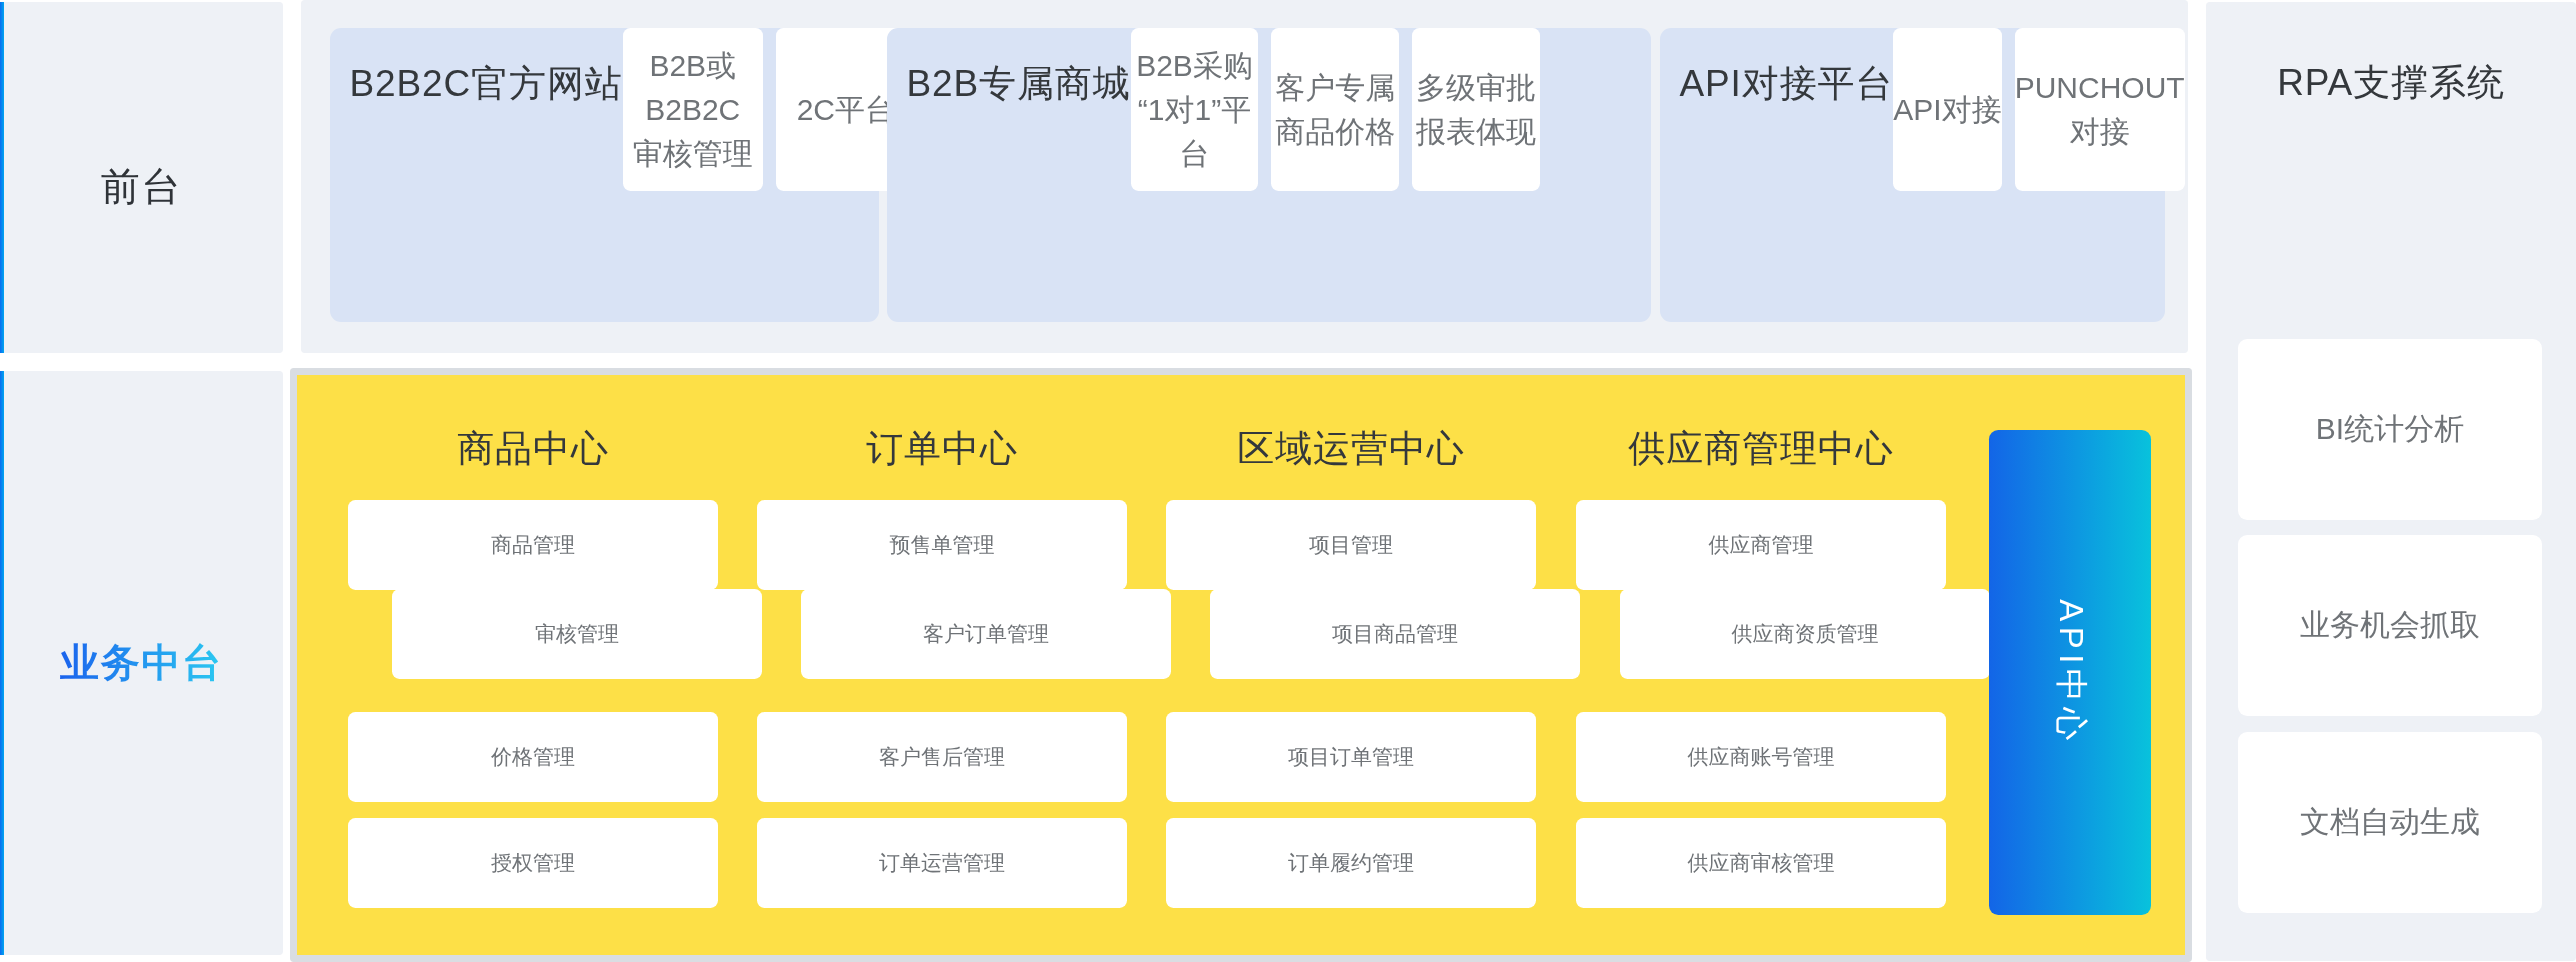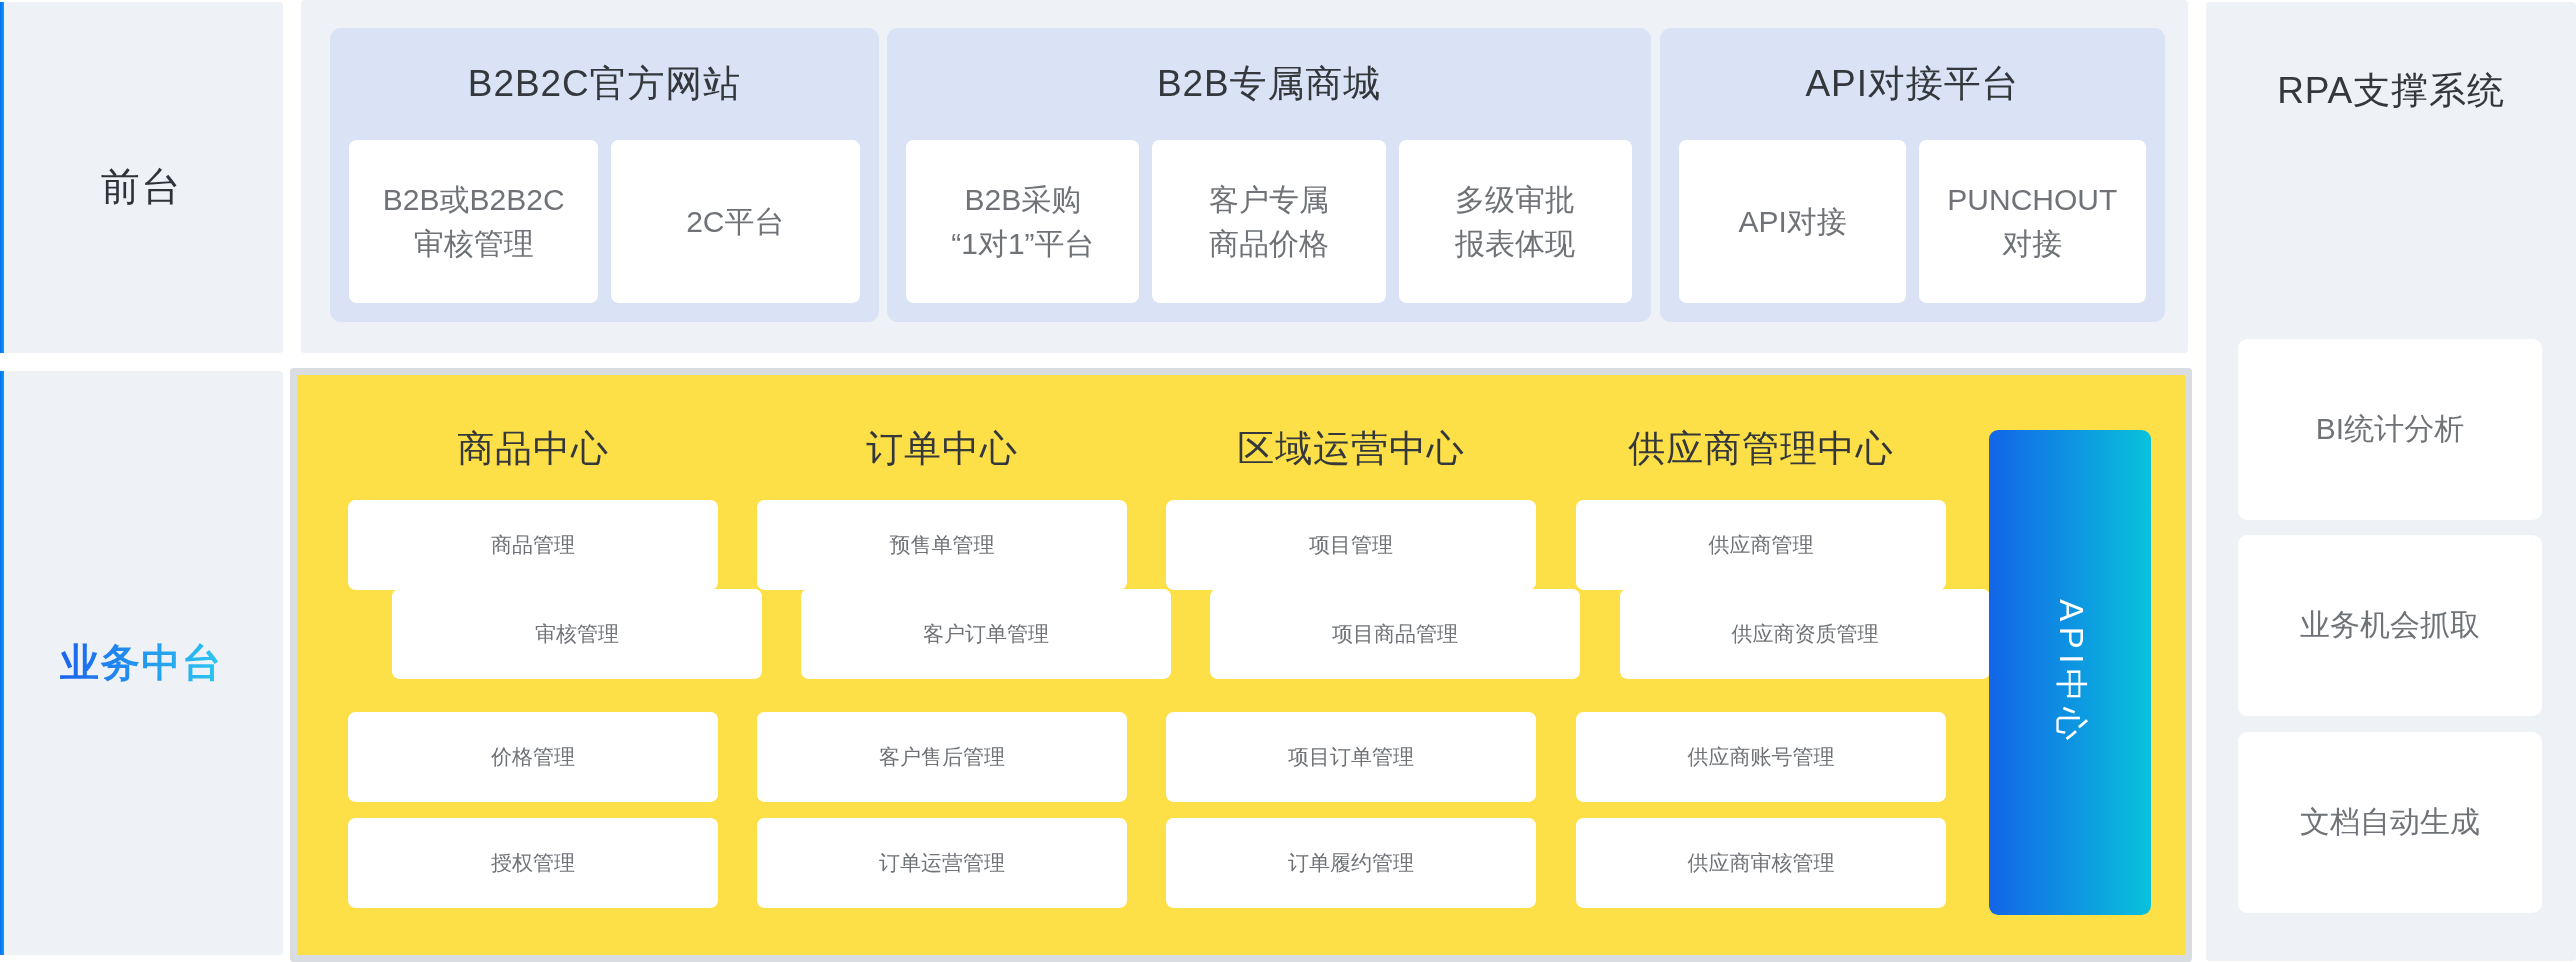--- a/index.html
+++ b/index.html
@@ -15,21 +15,21 @@
               background:linear-gradient(90deg,#0a6cf0,#00a6f0);}
   .rail-label{font-size:39px;color:#2f3338;letter-spacing:1.8px;margin-top:20px;}
   .rail-label-grad{font-size:39px;font-weight:600;letter-spacing:1.8px;
                    background:linear-gradient(90deg,#1a63ed,#2bc9f1);
                    -webkit-background-clip:text;background-clip:text;color:transparent;}
 
   
   .top-strip{position:absolute;left:301px;top:0;width:1887px;height:353px;
              background:#eef1f6;border-radius:3.7px;}
   .group{position:absolute;top:28px;height:294px;background:#d9e3f5;border-radius:11px;
-         box-sizing:border-box;display:flex;flex-direction:column;padding:0 19.4px;}
+         box-sizing:border-box;display:flex;flex-direction:row;padding:0 19.4px;}
   .group-1{left:29px;width:549px;}
   .group-2{left:586px;width:764px;}
   .group-3{left:1359px;width:505px;}
   .group-title{height:112px;flex:none;display:flex;align-items:center;justify-content:center;
                font-size:37px;color:#34383c;letter-spacing:0.9px;}
   .group-row{display:flex;gap:13px;flex:none;}
   .gbox{flex:1;height:163px;background:#ffffff;border-radius:7.4px;
         display:flex;align-items:center;justify-content:center;}
   .gbox-label{font-size:30px;line-height:44px;color:#6f7377;text-align:center;white-space:pre-line;}
 
@@ -49,21 +49,21 @@
            background:linear-gradient(90deg,#1365e7,#08c2dc);
            display:flex;align-items:center;justify-content:center;}
   .api-bar-label{color:#ffffff;font-size:33px;letter-spacing:5.5px;transform:rotate(90deg);
                  white-space:nowrap;}
 
   
   .rpa-panel{position:absolute;left:2206px;top:1.8px;width:370px;height:959px;
              background:#eef1f6;border-radius:3.7px;}
   .rpa-title{position:absolute;left:0;right:0;top:59px;height:44px;
              display:flex;align-items:center;justify-content:center;
-             font-size:37px;color:#34383c;letter-spacing:0.9px;margin-top:8px;}
+             font-size:37px;color:#34383c;letter-spacing:0.9px;}
   .rpa-box{position:absolute;left:32px;width:304px;height:181px;background:#ffffff;
            border-radius:9.2px;display:flex;align-items:center;justify-content:center;
            font-size:30px;color:#6f7377;}
   .rpa-y1{top:140px;} .rpa-y2{top:337px;} .rpa-y3{top:533px;} .rpa-y4{top:730px;}
 </style>
 </head>
 <body>
 
 <div class="page">
 

